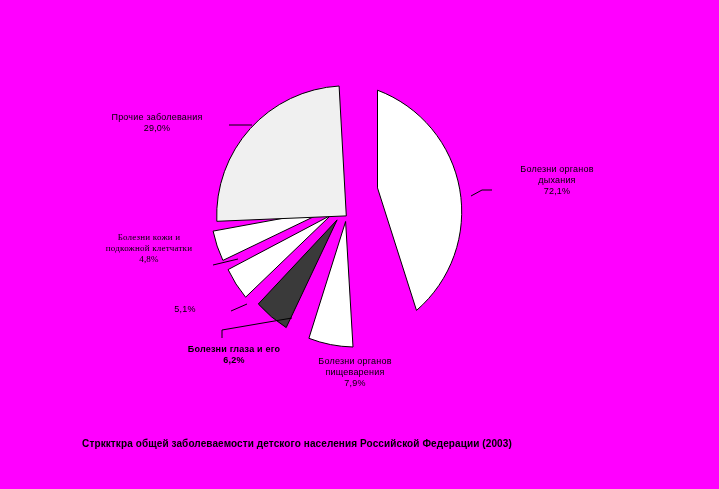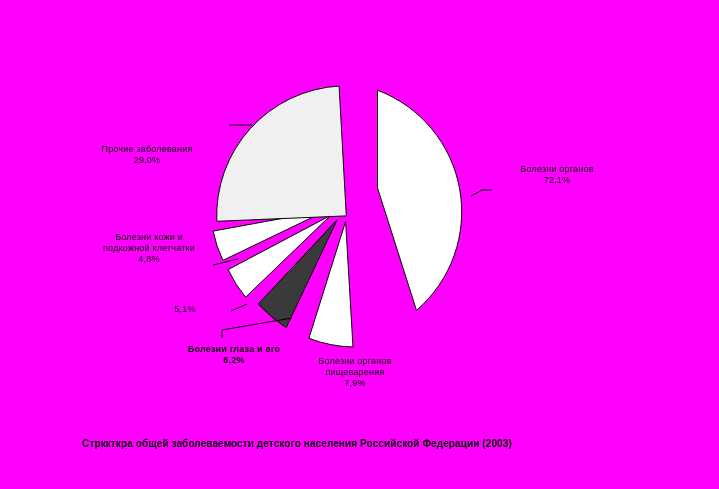--- a/index.html
+++ b/index.html
@@ -30,23 +30,23 @@
     position: absolute;
     font-size: 9px;
     line-height: 11px;
     color: #000000;
     text-align: center;
     white-space: nowrap;
     letter-spacing: 0.2px;
   }
   .pie-label .lbl-name { display: block; }
   .pie-label .lbl-pct  { display: block; }
-  #label-other      { left: 72px;  top: 112px; width: 150px; margin-top: 32px; }
+  #label-other      { left: 82px;  top: 112px; width: 150px; }
   #label-respiratory{ left: 492px; top: 164px; width: 130px; }
-  #label-skin       { left: 74px;  top: 232px; width: 150px; }
+  #label-skin       { left: 74px;  top: 232px; width: 150px; font-family: Liberation Serif, serif; }
   #label-trauma     { left: 110px; top: 304px; width: 150px; }
   #label-eye        { left: 154px; top: 344px; width: 160px; font-weight: bold; }
   #label-digestive  { left: 295px; top: 356px; width: 120px; }
   #chart-caption {
     position: absolute;
     left: 0;
     top: 438px;
     width: 594px;
     text-align: center;
     font-size: 10px;
@@ -99,20 +99,21 @@
     <polyline fill="none" stroke="#000000" stroke-width="1" points="222,338 222,330 292,318"></polyline>
   </svg>
 
   <div class="pie-label" id="label-other">
     <span class="lbl-name">Прочие заболевания</span>
     <span class="lbl-pct">29,0%</span>
   </div>
 
   <div class="pie-label" id="label-respiratory">
     <span class="lbl-name">Болезни органов</span>
+    <span class="lbl-name">дыхания</span>
     <span class="lbl-pct">72,1%</span>
   </div>
 
   <div class="pie-label" id="label-skin">
     <span class="lbl-name">Болезни кожи и</span>
     <span class="lbl-name">подкожной клетчатки</span>
     <span class="lbl-pct">4,8%</span>
   </div>
 
   <div class="pie-label" id="label-trauma">

